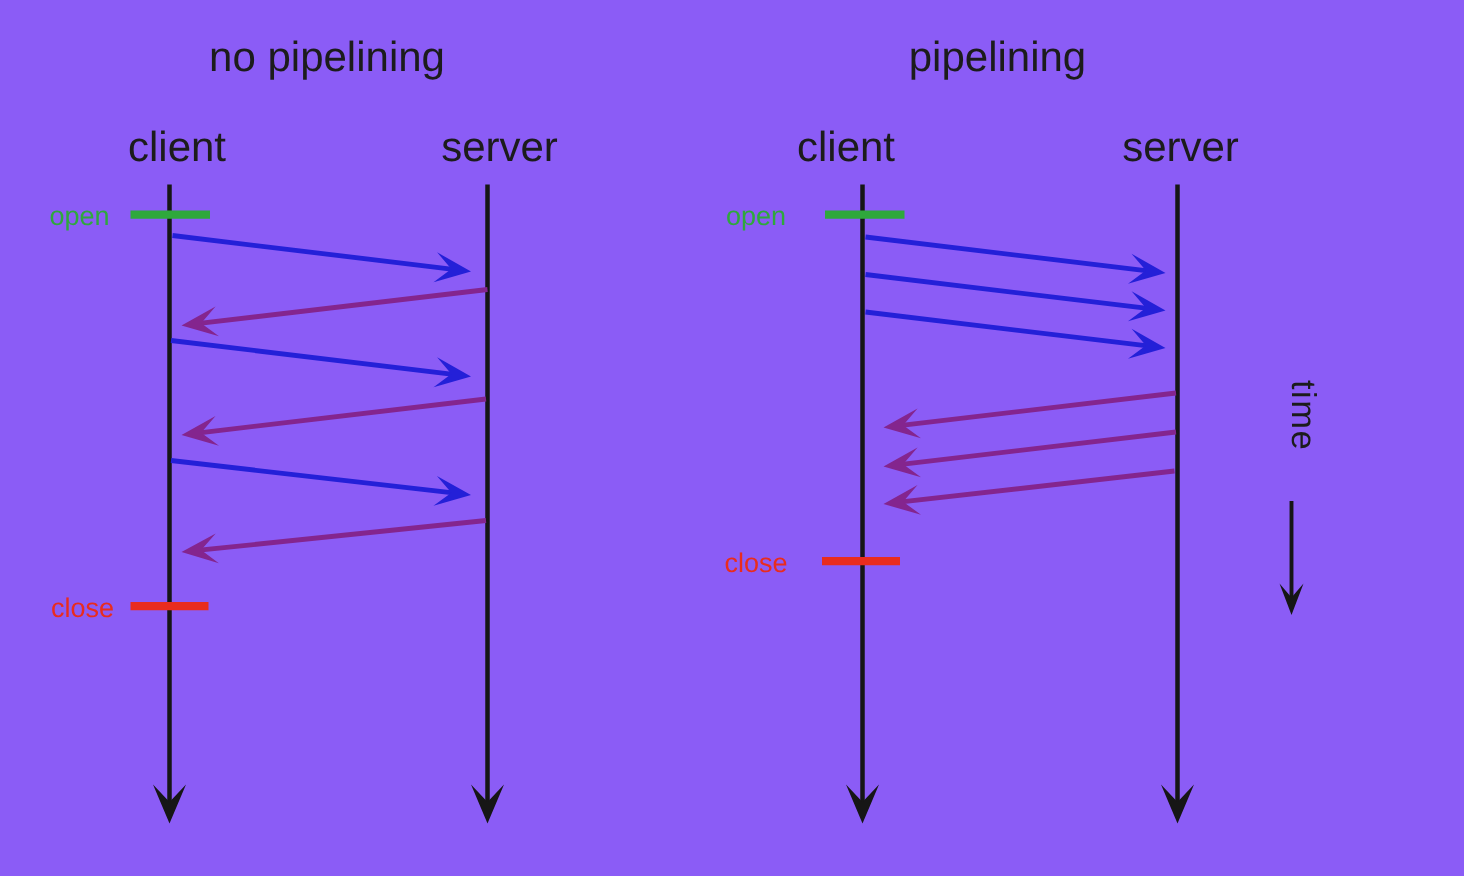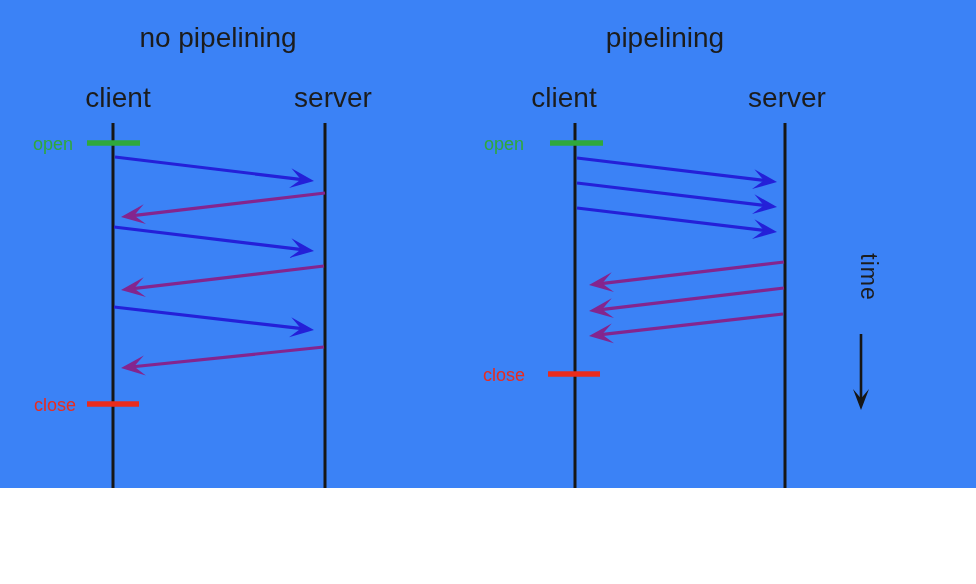--- a/index.html
+++ b/index.html
@@ -1,20 +1,20 @@
 <!DOCTYPE html>
 <html><head>
 <meta charset="utf-8">
 <style>
   html, body { margin: 0; padding: 0; background: #ffffff; }
   .canvas {
     position: relative;
     width: 976px;
-    height: 488px;
-    background: #3b82f6;
+    height: 584px;
+    background: #8b5cf6;
     overflow: hidden;
     font-family: "Liberation Sans", sans-serif;
   }
   svg { display: block; }
   text { font-family: "Liberation Sans", sans-serif; }
   .title  { font-size: 28px; }
   .role   { font-size: 28px; }
   .marker { font-size: 18px; }
   .time   { font-size: 23px; letter-spacing: 1px; }
 </style>

